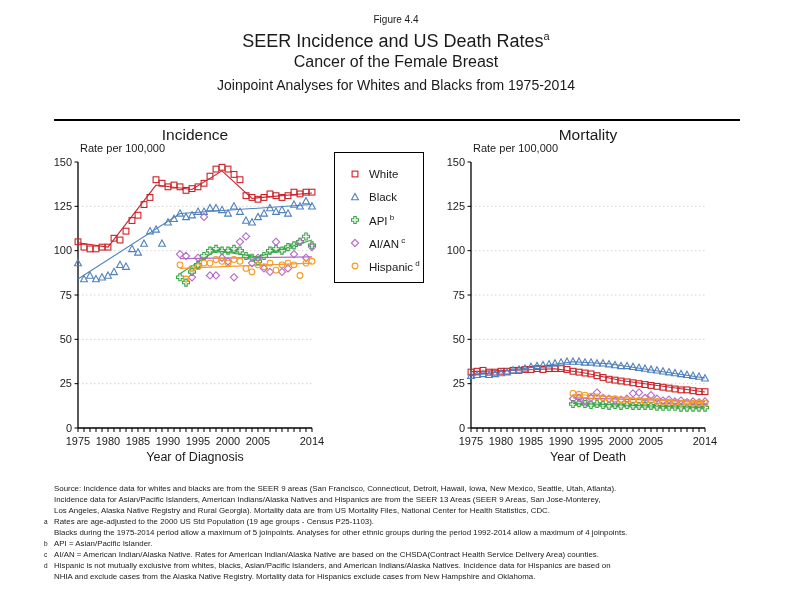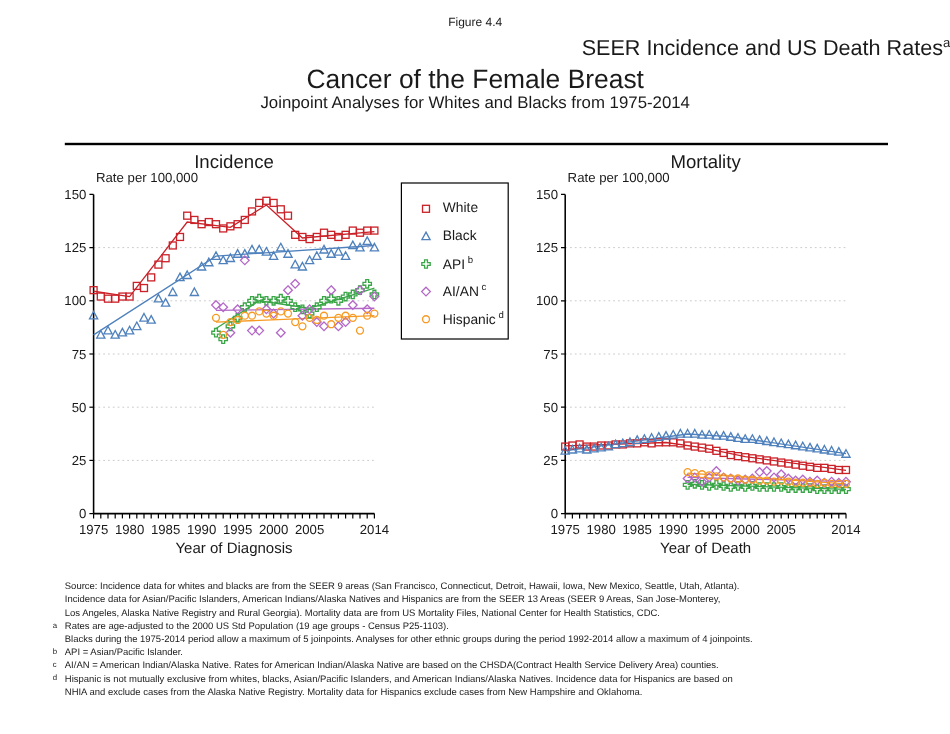--- a/index.html
+++ b/index.html
@@ -1,23 +1,23 @@
 <!DOCTYPE html>
 <html><head>
 <meta charset="utf-8">
 <style>
   html,body{margin:0;padding:0;background:#ffffff;}
   .page{
     position:relative;width:792px;height:612px;background:#ffffff;overflow:hidden;
     font-family:"Liberation Sans", sans-serif;color:#1a1a1a;
   }
   .fig-label{position:absolute;top:14px;left:0;width:100%;text-align:center;font-size:10px;}
-  .title-main{position:absolute;top:30px;left:0;width:100%;text-align:right;font-size:18px;}
+  .title-main{position:absolute;top:30px;left:0;width:100%;text-align:center;font-size:18px;}
   .title-main sup{font-size:11px;}
-  .title-sub{position:absolute;top:53px;left:0;width:100%;text-align:center;font-size:22px;}
+  .title-sub{position:absolute;top:53px;left:0;width:100%;text-align:center;font-size:16px;}
   .subtitle1{position:absolute;top:77px;left:0;width:100%;text-align:center;font-size:14px;}
   .subtitle2{position:absolute;top:95px;left:0;width:100%;text-align:center;font-size:14px;}
   .divider{position:absolute;top:119px;left:54px;width:686px;border-top:2px solid #000;}
   .chart-svg{position:absolute;top:123px;width:300px;height:352px;}
   #chart-incidence{left:50px;}
   #chart-mortality{left:443px;}
   .legend{
     position:absolute;left:334px;top:152px;width:90px;height:131px;
     border:1px solid #000;background:#fff;box-sizing:border-box;padding:9px 0 0 13px;
   }

